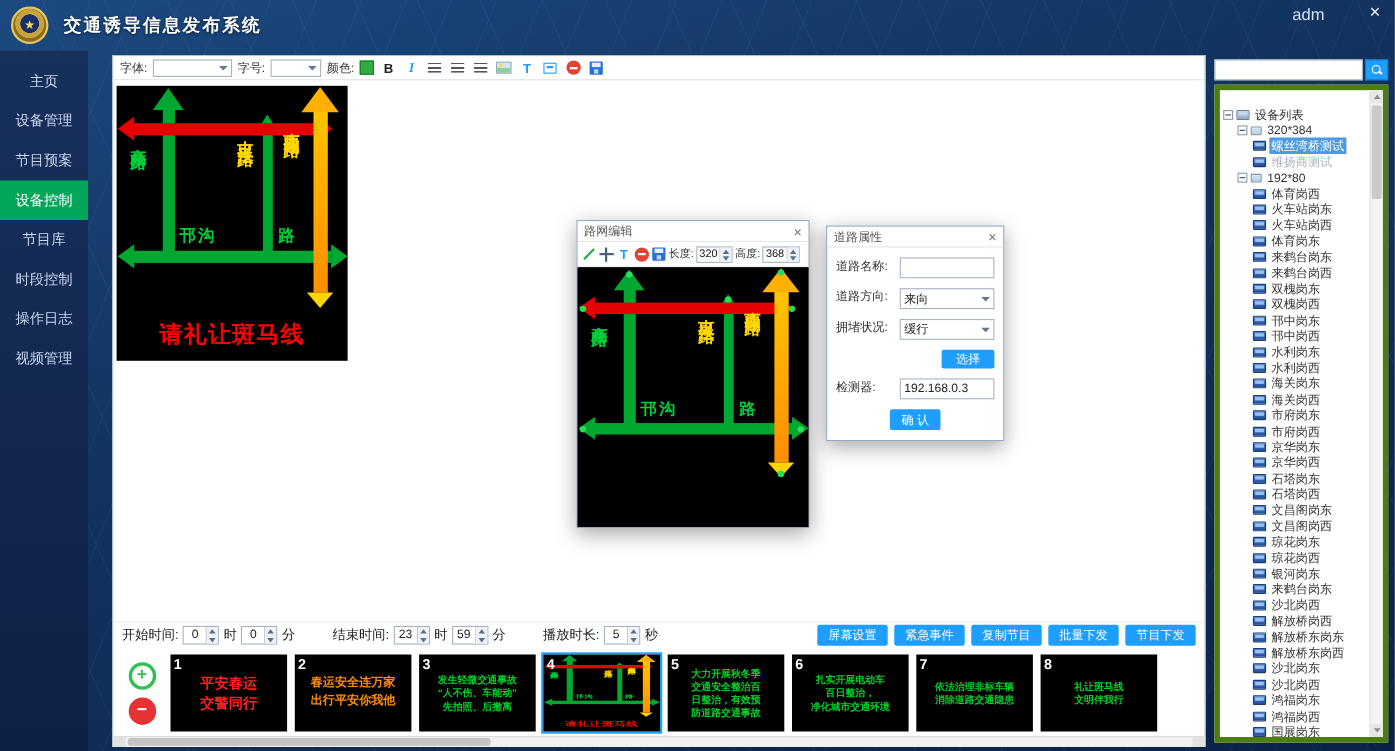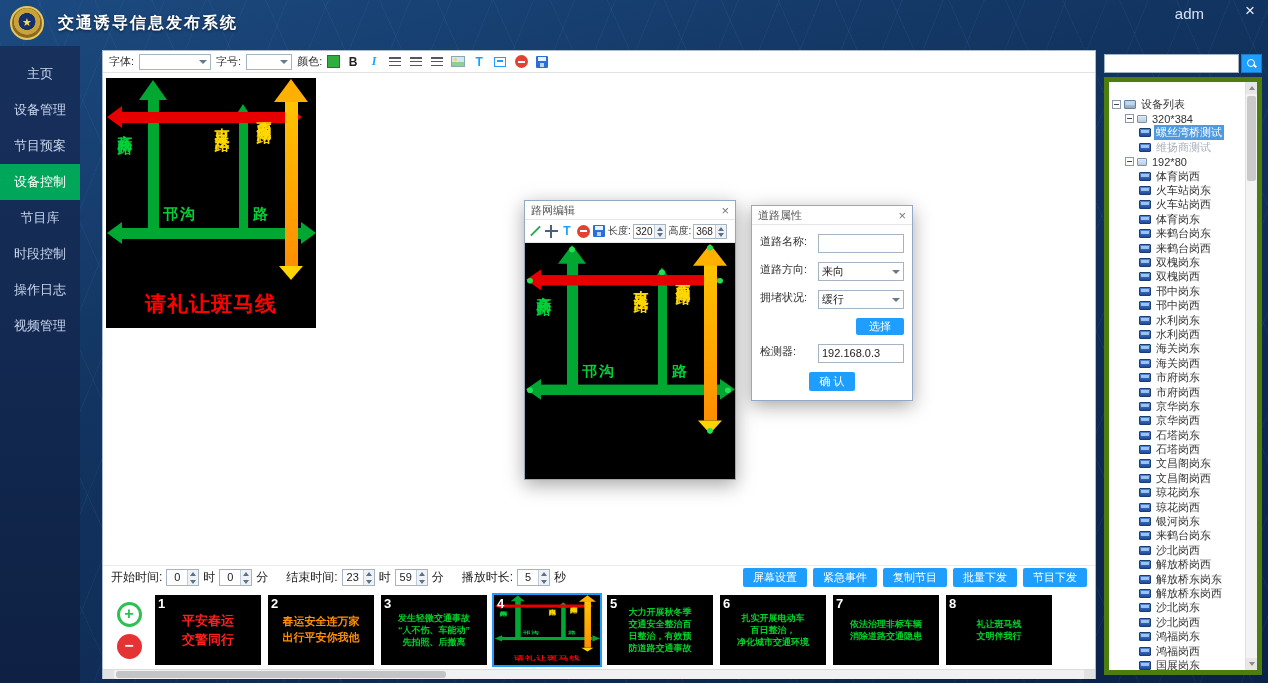--- a/index.html
+++ b/index.html
@@ -99,21 +99,21 @@
 
 .time-bar{position:absolute;left:0;right:0;top:514px;height:24px;display:flex;align-items:center;gap:4px;padding:0 8px;font-size:12px;color:#222;border-top:1px solid #ececec}
 .spin{display:inline-flex;height:17px;border:1px solid #a6b4c2;background:#fff}
 .spin-val{min-width:20px;padding:0 2px;text-align:center;font-size:11px;line-height:15px;color:#222}
 .spin-btns{display:flex;flex-direction:column;width:11px;border-left:1px solid #c2ccd6;cursor:pointer}
 .spin-btns i{flex:1;position:relative;background:#eef2f7}
 .spin-btns i.up::after{content:"";position:absolute;left:2px;top:2px;border-left:3px solid transparent;border-right:3px solid transparent;border-bottom:4px solid #5a7188}
 .spin-btns i.dn::after{content:"";position:absolute;left:2px;top:2px;border-left:3px solid transparent;border-right:3px solid transparent;border-top:4px solid #5a7188}
 .ed-bar .spin{height:15px}
 .ed-bar .spin-val{min-width:18px;font-size:10px;line-height:13px}
-.gap{margin-left:14px}
+.gap{margin-left:30px}
 .tb-actions{margin-left:auto;display:flex;gap:6px}
 
 .playlist{position:absolute;left:0;right:0;top:541px;height:76px;display:flex;align-items:center}
 .pl-ctrl{width:52px;flex:none;display:flex;flex-direction:column;align-items:center;gap:7px}
 .circle-btn{width:25px;height:25px;border-radius:50%;display:flex;align-items:center;justify-content:center;font-size:16px;font-weight:bold;cursor:pointer;line-height:1}
 .add{border:3px solid #2fbf53;color:#2fbf53;background:#fff}
 .remove{background:#e53333;color:#fff;border:3px solid #e53333}
 .pl-strip{display:flex;gap:7px;align-items:center}
 .thumb{width:106px;height:70px;background:#000;position:relative;flex:none;overflow:hidden;cursor:pointer}
 .thumb.sel{outline:2px solid #1E9FFF}

